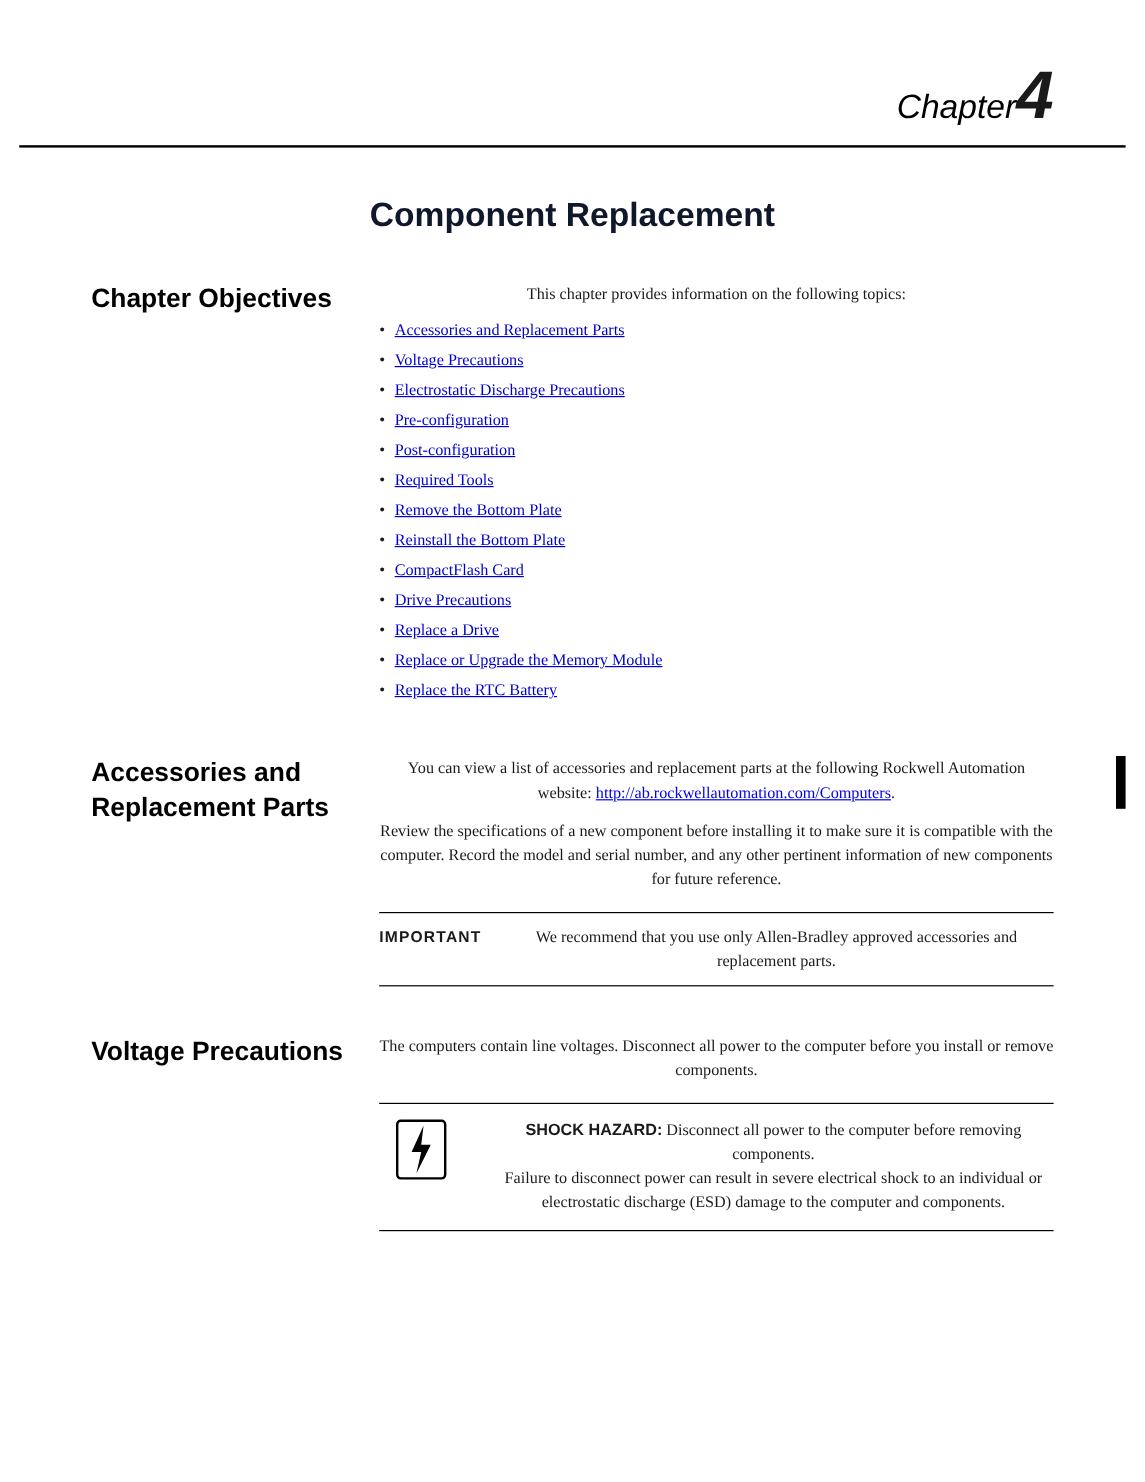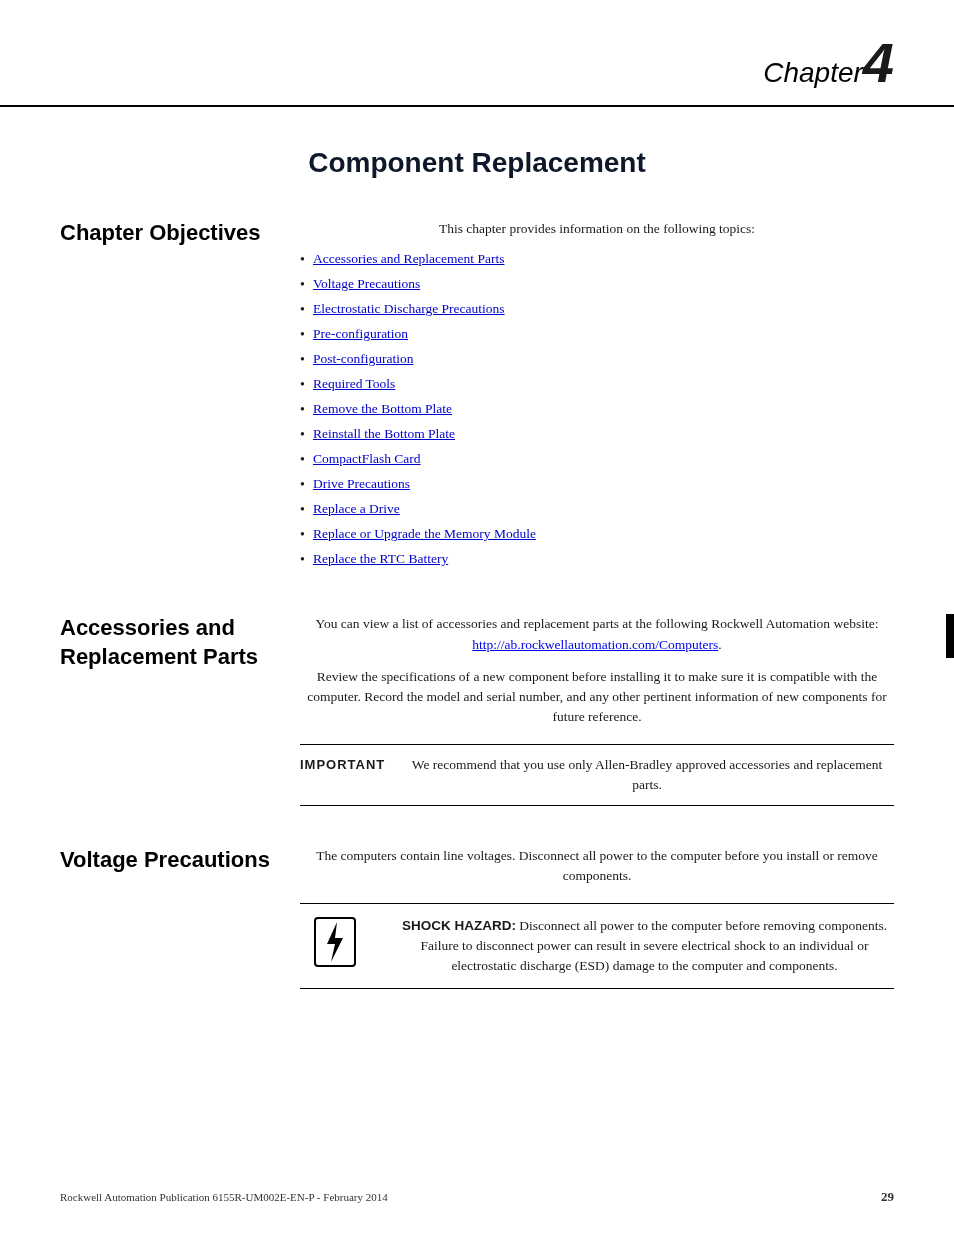--- a/index.html
+++ b/index.html
@@ -9,21 +9,21 @@
       color: #1a1a1a;
       background: #fff;
       width: 954px;
       min-height: 1235px;
       position: relative;
     }
 
     .page {
       width: 954px;
       min-height: 1235px;
-      padding: 0;
+      padding: 16px;
       position: relative;
     }
 
     
     .chapter-header {
       text-align: right;
       padding: 30px 60px 10px 60px;
       border-bottom: 2px solid #000;
       margin-bottom: 0;
     }
@@ -318,18 +318,14 @@
               <span>Disconnect all power to the computer before removing components.</span>
             </p>
             <p>Failure to disconnect power can result in severe electrical shock to an individual or electrostatic discharge (ESD) damage to the computer and components.</p>
           </div>
         </div>
       </div>
     </div>
 
   </div>
 
-  <div class="footer">
-    <span>Rockwell Automation Publication 6155R-UM002E-EN-P - February 2014</span>
-    <span class="footer-page-num">29</span>
-  </div>
 
 </div>
 
 </body></html>

